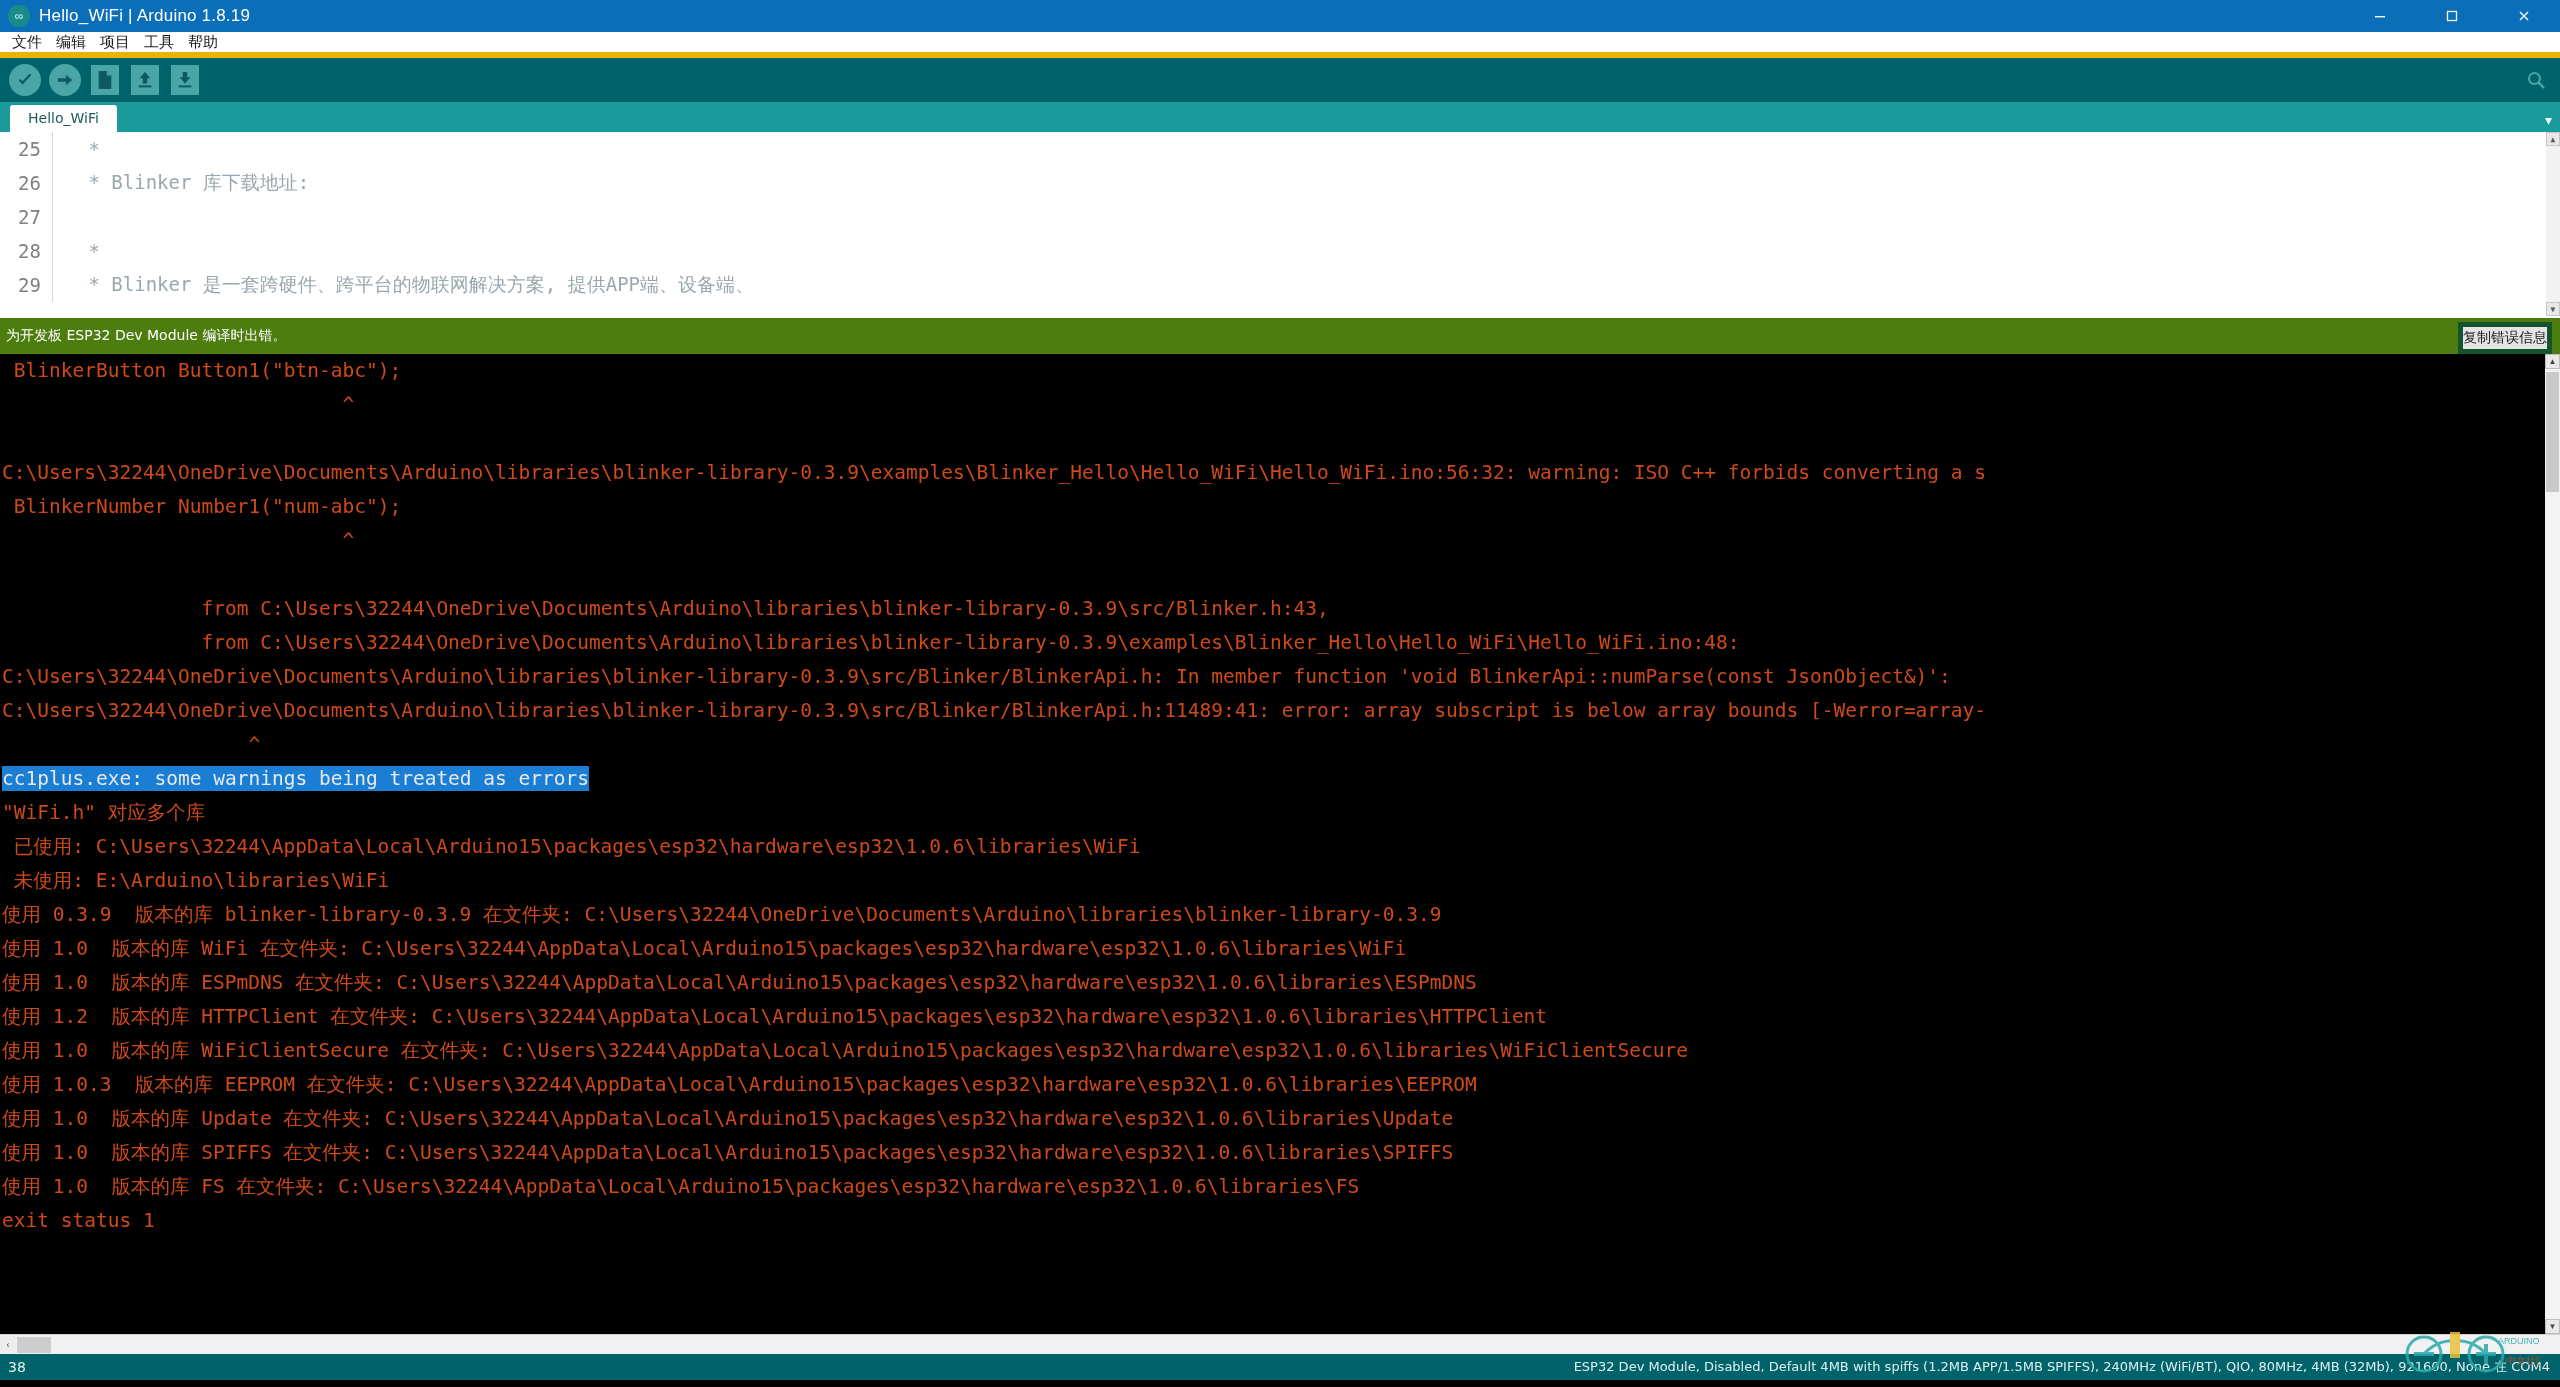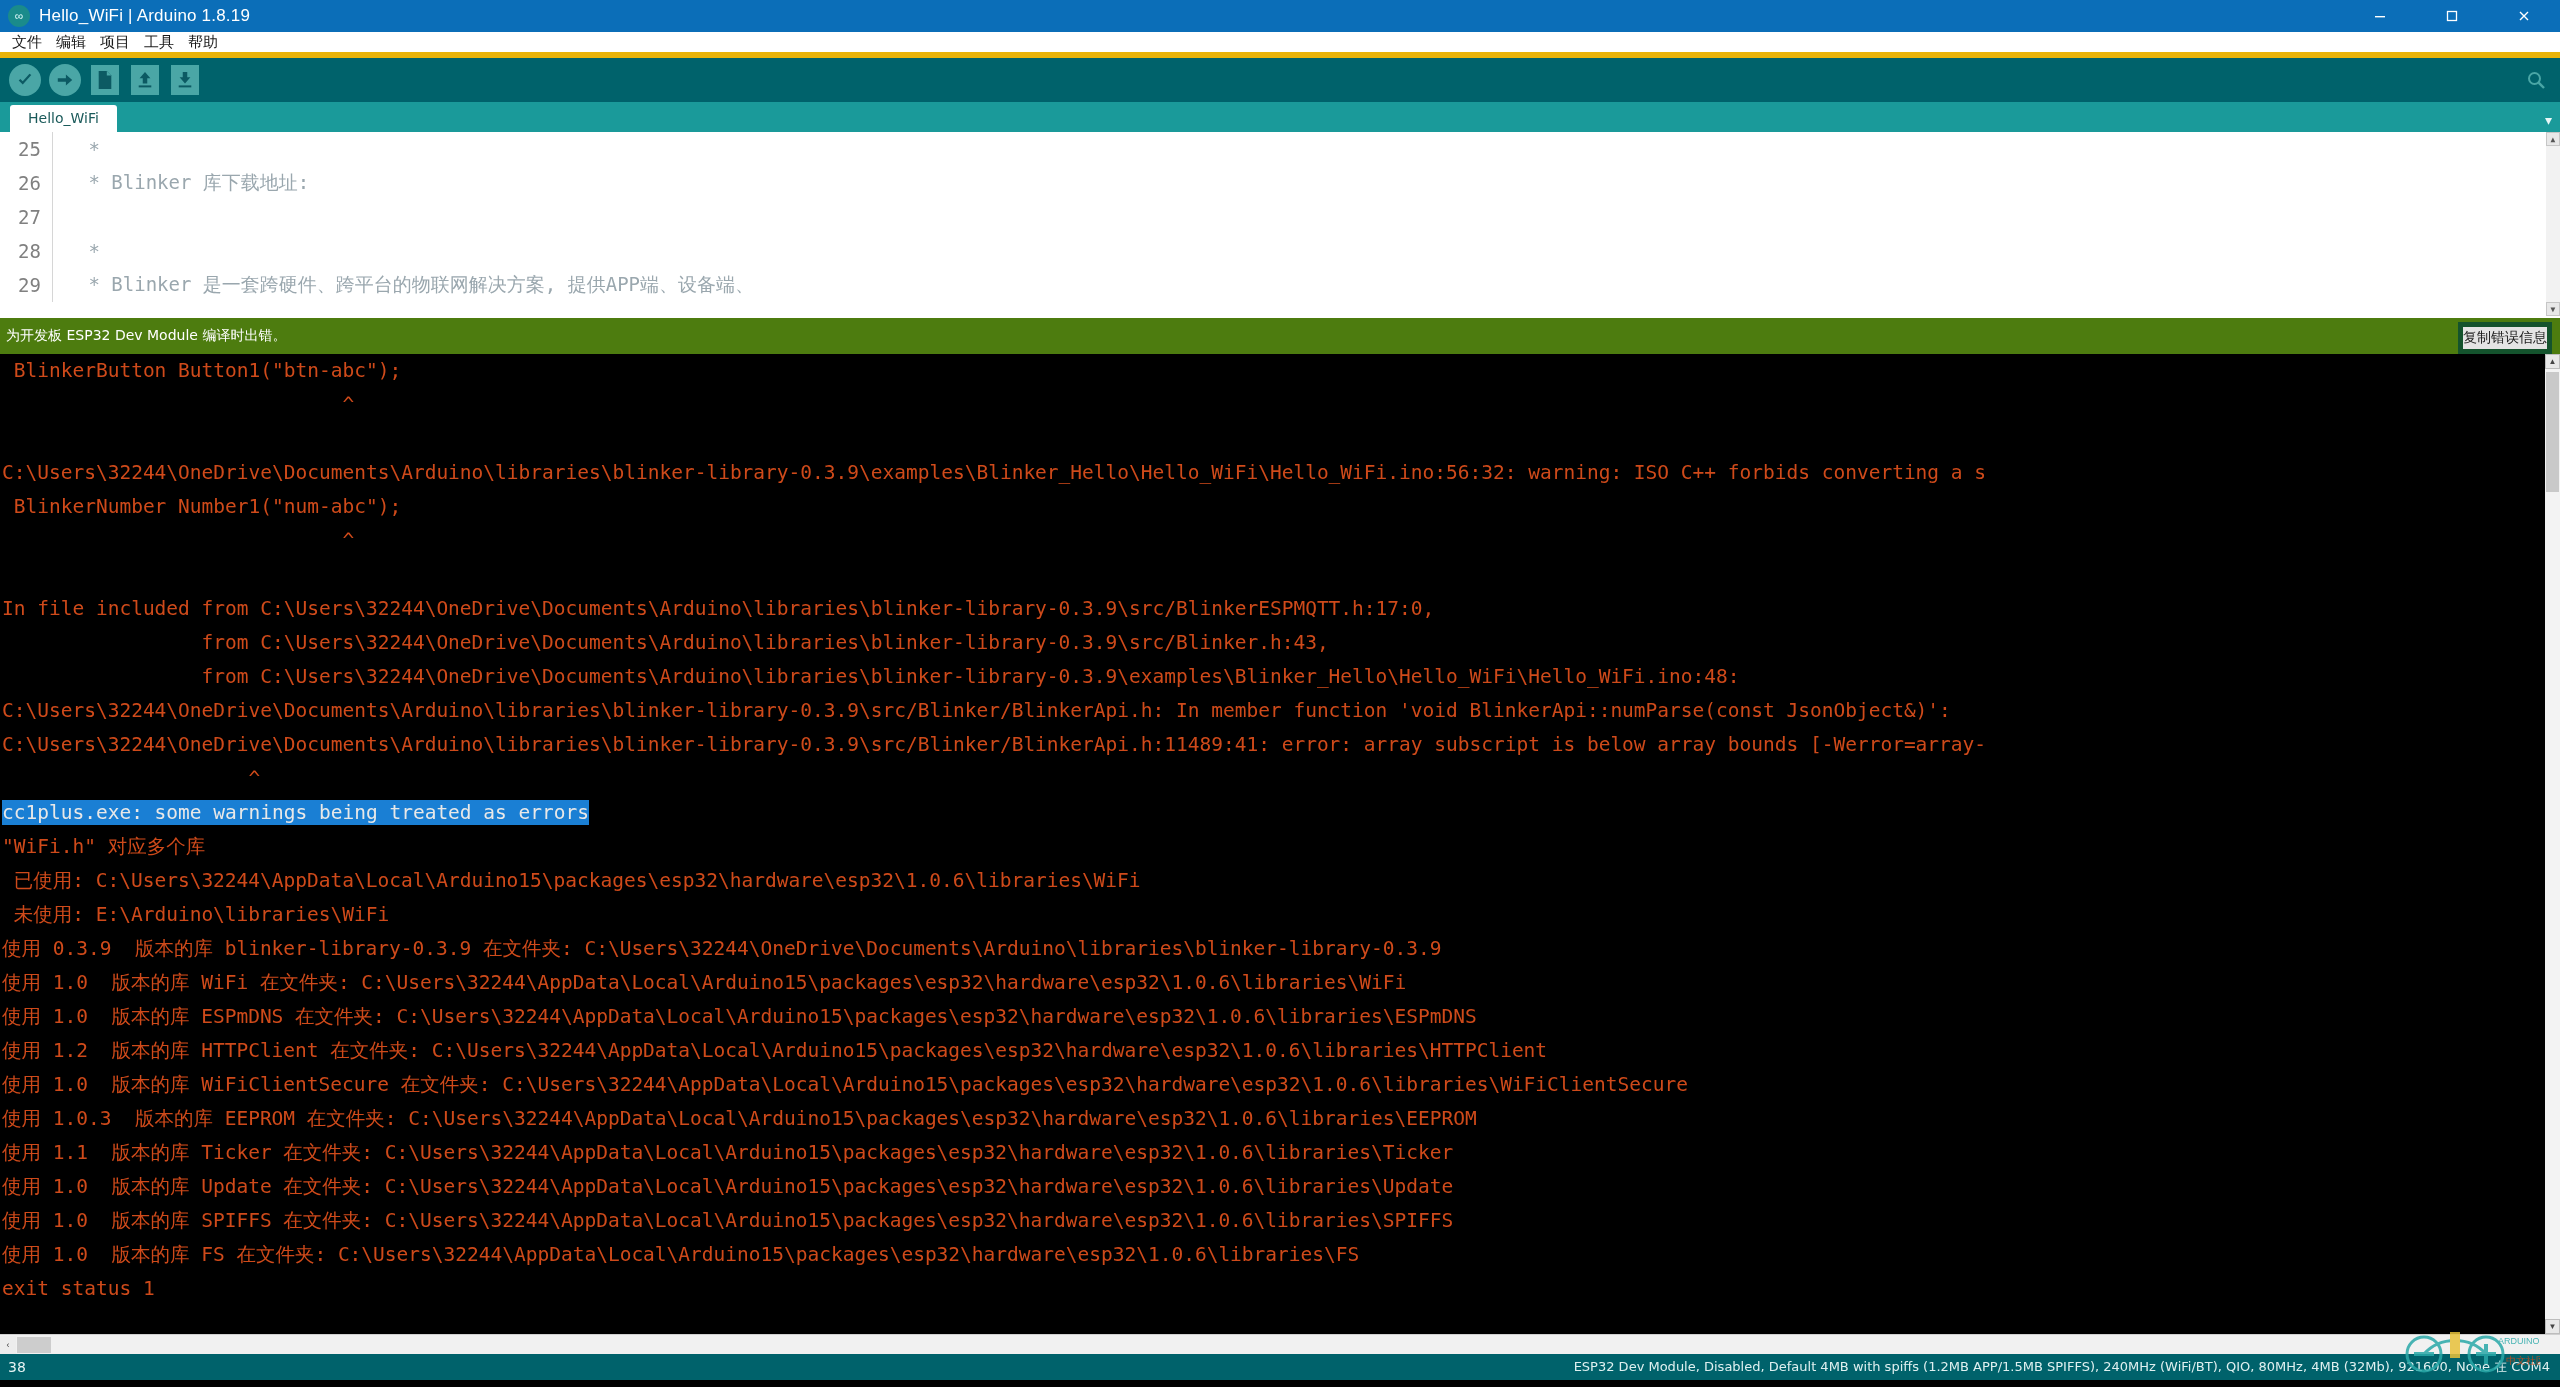--- a/index.html
+++ b/index.html
@@ -341,37 +341,35 @@
 
   <div class="console">
     <div id="console-lines">
         <div class="cline"> BlinkerButton Button1("btn-abc");</div>
         <div class="cline">                             ^</div>
         <div class="cline"></div>
         <div class="cline">C:\Users\32244\OneDrive\Documents\Arduino\libraries\blinker-library-0.3.9\examples\Blinker_Hello\Hello_WiFi\Hello_WiFi.ino:56:32: warning: ISO C++ forbids converting a s</div>
         <div class="cline"> BlinkerNumber Number1("num-abc");</div>
         <div class="cline">                             ^</div>
         <div class="cline"></div>
-        <div class="cline">In file included from C:\Users\32244\OneDrive\Documents\Arduino\libraries\blinker-library-0.3.9\src/BlinkerESPMQTT.h:17:0,</div>
         <div class="cline">                 from C:\Users\32244\OneDrive\Documents\Arduino\libraries\blinker-library-0.3.9\src/Blinker.h:43,</div>
         <div class="cline">                 from C:\Users\32244\OneDrive\Documents\Arduino\libraries\blinker-library-0.3.9\examples\Blinker_Hello\Hello_WiFi\Hello_WiFi.ino:48:</div>
         <div class="cline">C:\Users\32244\OneDrive\Documents\Arduino\libraries\blinker-library-0.3.9\src/Blinker/BlinkerApi.h: In member function 'void BlinkerApi::numParse(const JsonObject&amp;)':</div>
         <div class="cline">C:\Users\32244\OneDrive\Documents\Arduino\libraries\blinker-library-0.3.9\src/Blinker/BlinkerApi.h:11489:41: error: array subscript is below array bounds [-Werror=array-</div>
         <div class="cline">                     ^</div>
         <div class="cline sel"><span class="selbox">cc1plus.exe: some warnings being treated as errors</span></div>
         <div class="cline">"WiFi.h" 对应多个库</div>
         <div class="cline"> 已使用: C:\Users\32244\AppData\Local\Arduino15\packages\esp32\hardware\esp32\1.0.6\libraries\WiFi</div>
         <div class="cline"> 未使用: E:\Arduino\libraries\WiFi</div>
         <div class="cline">使用 0.3.9  版本的库 blinker-library-0.3.9 在文件夹: C:\Users\32244\OneDrive\Documents\Arduino\libraries\blinker-library-0.3.9</div>
         <div class="cline">使用 1.0  版本的库 WiFi 在文件夹: C:\Users\32244\AppData\Local\Arduino15\packages\esp32\hardware\esp32\1.0.6\libraries\WiFi</div>
         <div class="cline">使用 1.0  版本的库 ESPmDNS 在文件夹: C:\Users\32244\AppData\Local\Arduino15\packages\esp32\hardware\esp32\1.0.6\libraries\ESPmDNS</div>
         <div class="cline">使用 1.2  版本的库 HTTPClient 在文件夹: C:\Users\32244\AppData\Local\Arduino15\packages\esp32\hardware\esp32\1.0.6\libraries\HTTPClient</div>
         <div class="cline">使用 1.0  版本的库 WiFiClientSecure 在文件夹: C:\Users\32244\AppData\Local\Arduino15\packages\esp32\hardware\esp32\1.0.6\libraries\WiFiClientSecure</div>
         <div class="cline">使用 1.0.3  版本的库 EEPROM 在文件夹: C:\Users\32244\AppData\Local\Arduino15\packages\esp32\hardware\esp32\1.0.6\libraries\EEPROM</div>
-        <div class="cline">使用 1.1  版本的库 Ticker 在文件夹: C:\Users\32244\AppData\Local\Arduino15\packages\esp32\hardware\esp32\1.0.6\libraries\Ticker</div>
         <div class="cline">使用 1.0  版本的库 Update 在文件夹: C:\Users\32244\AppData\Local\Arduino15\packages\esp32\hardware\esp32\1.0.6\libraries\Update</div>
         <div class="cline">使用 1.0  版本的库 SPIFFS 在文件夹: C:\Users\32244\AppData\Local\Arduino15\packages\esp32\hardware\esp32\1.0.6\libraries\SPIFFS</div>
         <div class="cline">使用 1.0  版本的库 FS 在文件夹: C:\Users\32244\AppData\Local\Arduino15\packages\esp32\hardware\esp32\1.0.6\libraries\FS</div>
         <div class="cline">exit status 1</div>
       </div>
     <div class="console-sb-track"></div>
     <div class="console-sb-thumb"></div>
     <div class="console-sb-up">▲</div>
     <div class="console-sb-dn">▼</div>
   </div>

